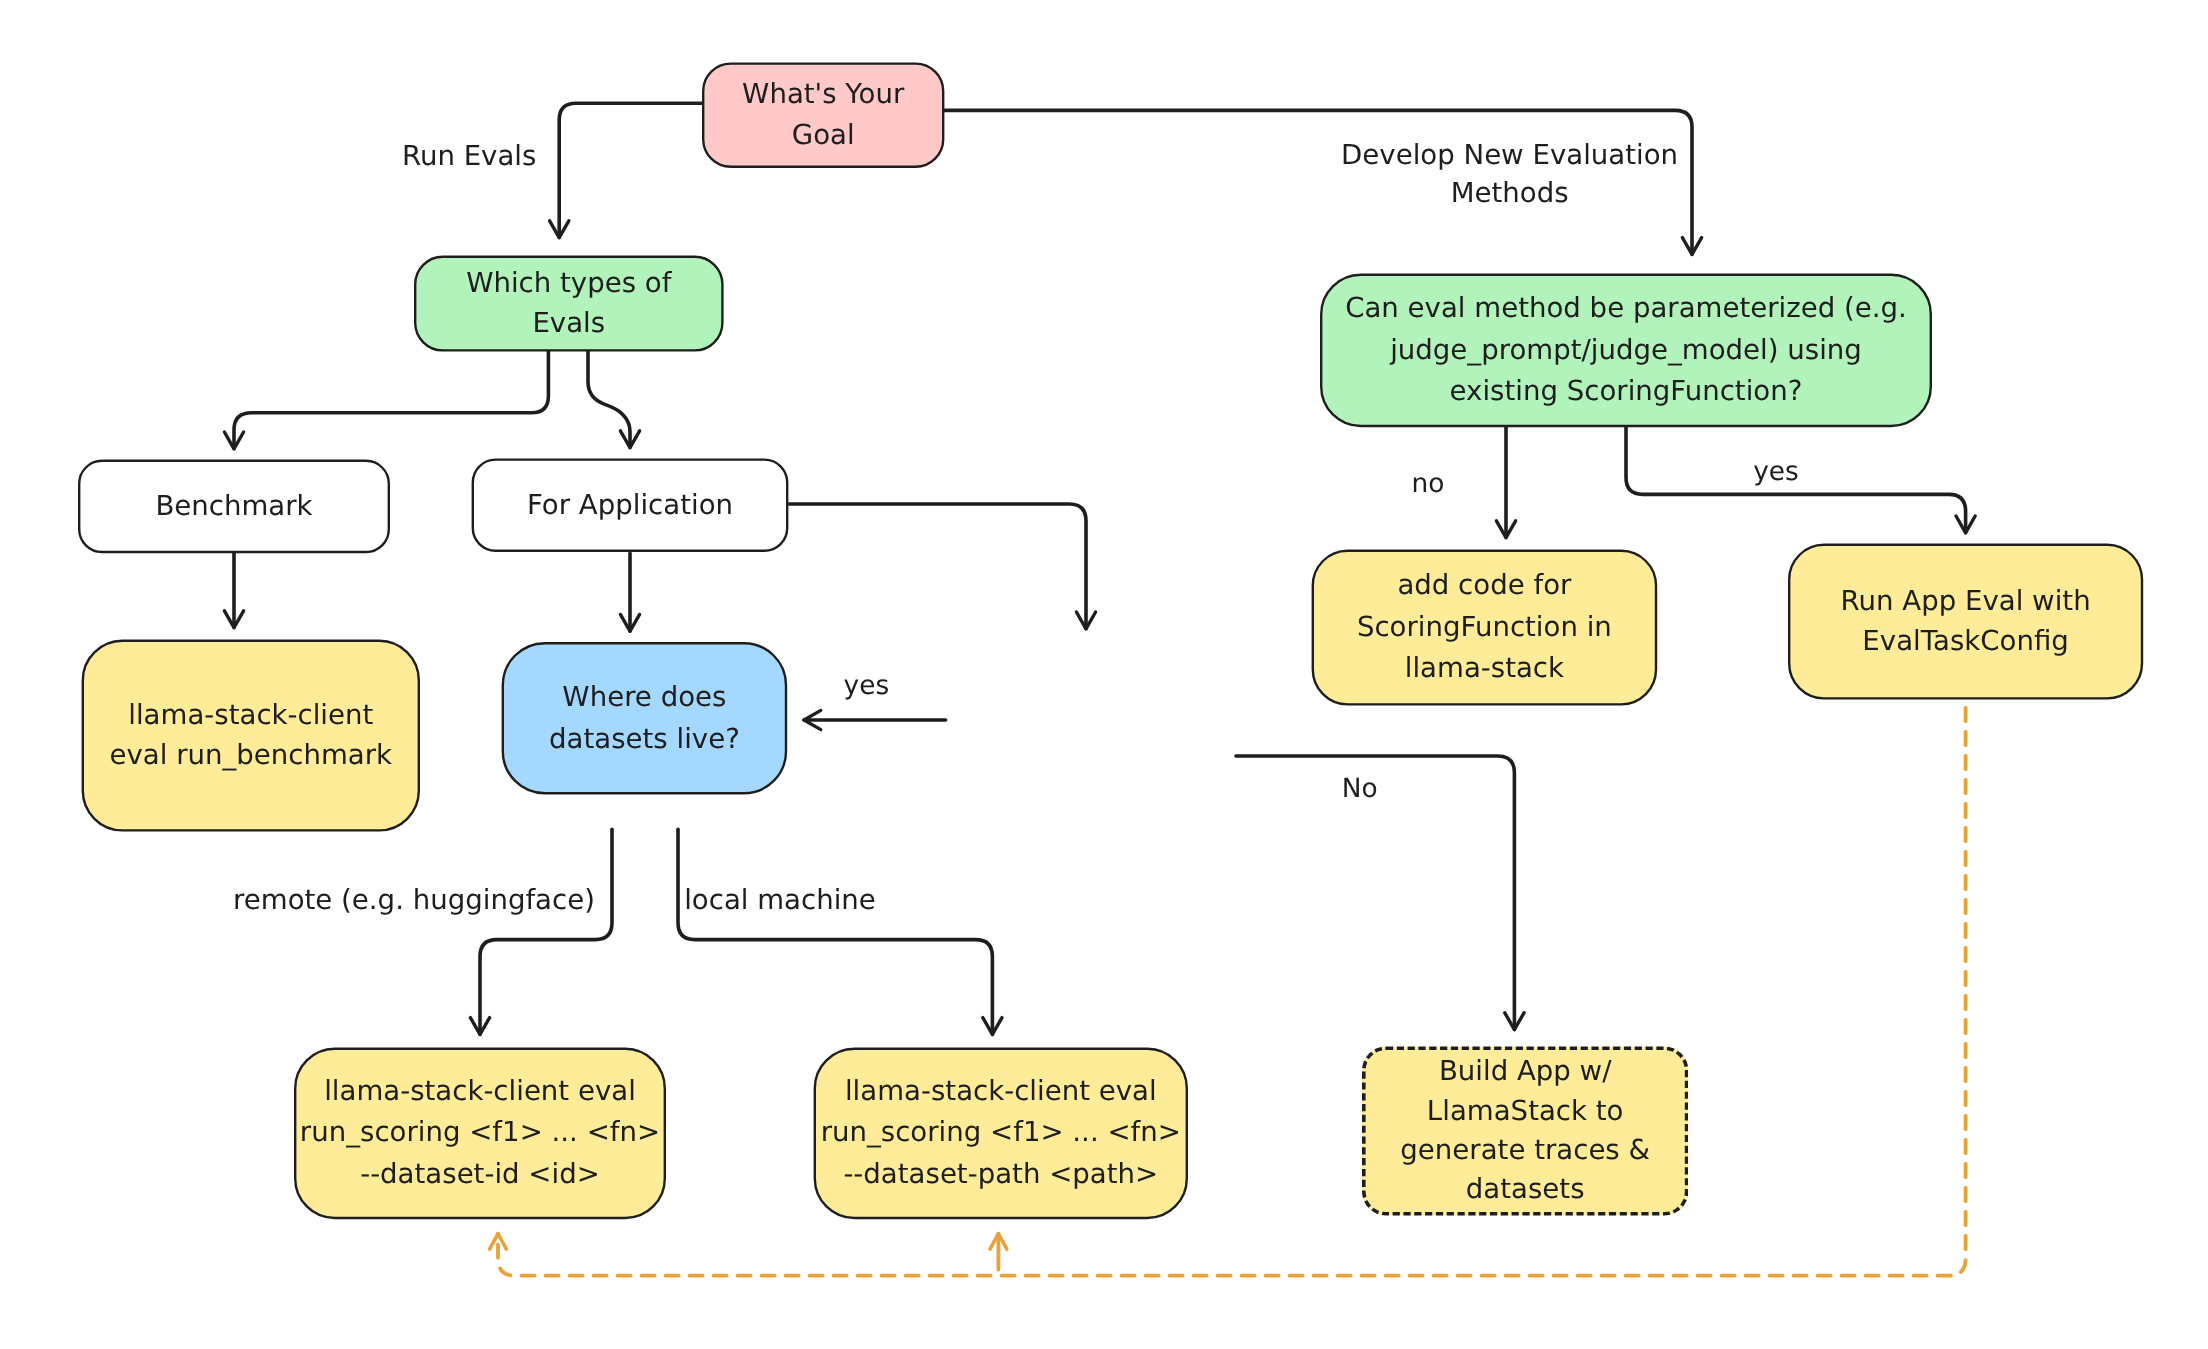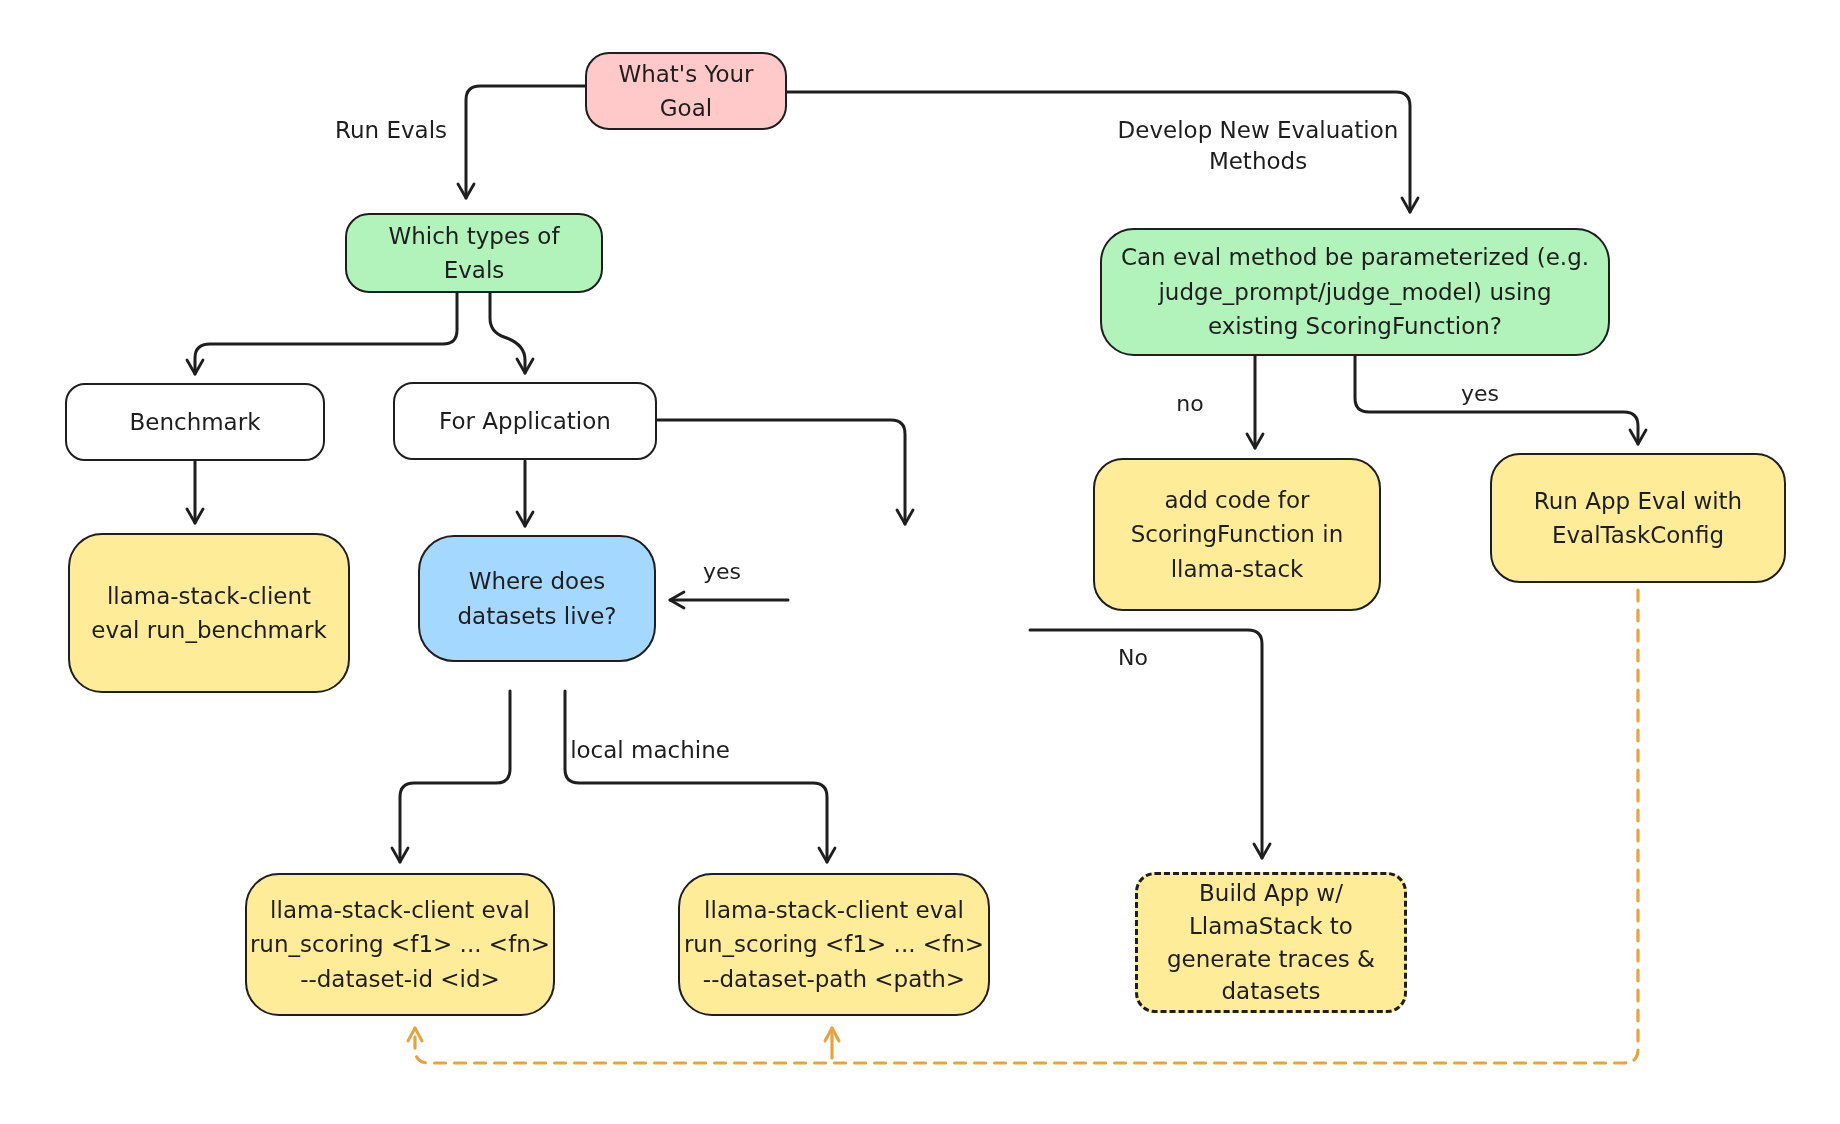--- a/index.html
+++ b/index.html
@@ -66,42 +66,42 @@
       <path d="M510,691 L510,769 Q510,783 496,783 L414,783 Q400,783 400,797 L400,862" marker-end="url(#ah-black)"></path>
       <path d="M565,691 L565,769 Q565,783 579,783 L813,783 Q827,783 827,797 L827,862" marker-end="url(#ah-black)"></path>
     </g>
 
     <g fill="none" stroke="#e8a33d" stroke-width="3.2" stroke-linecap="round" stroke-linejoin="round">
       <path stroke-dasharray="11 9" d="M1638,590 L1638,1049 Q1638,1063 1624,1063 L429,1063 Q415,1063 415,1049 L415,1028" marker-end="url(#ah-orange)"></path>
       <path d="M832,1058 L832,1028" marker-end="url(#ah-orange)"></path>
     </g>
   </svg>
 
-  <div class="node pink" style="left:585px;top:52px;width:202px;height:78px;border-radius:24px">What's Your
+  <div class="node pink" style="left:585px;top:52px;width:202px;height:88px;border-radius:24px">What's Your
 Goal</div>
 
   <div class="node green" style="left:345px;top:213px;width:258px;height:80px;border-radius:24px">Which types of
 Evals</div>
 
   <div class="node green" style="left:1100px;top:228px;width:510px;height:128px;border-radius:34px">Can eval method be parameterized (e.g.
 judge_prompt/judge_model) using
 existing ScoringFunction?</div>
 
   <div class="node" style="left:65px;top:383px;width:260px;height:78px;border-radius:20px">Benchmark</div>
 
   <div class="node" style="left:393px;top:382px;width:264px;height:78px;border-radius:20px">For Application</div>
 
   <div class="node yellow" style="left:68px;top:533px;width:282px;height:160px;border-radius:34px">llama-stack-client
 eval run_benchmark</div>
 
   <div class="node blue" style="left:418px;top:535px;width:238px;height:127px;border-radius:36px">Where does
 datasets live?</div>
 
 
-  <div class="node yellow" style="left:1093px;top:458px;width:288px;height:153px;border-radius:30px">add code for
+  <div class="node yellow" style="left:1093px;top:458px;width:288px;height:130px;border-radius:30px">add code for
 ScoringFunction in
 llama-stack</div>
 
   <div class="node yellow" style="left:1490px;top:453px;width:296px;height:130px;border-radius:30px">Run App Eval with
 EvalTaskConfig</div>
 
   <div class="node yellow" style="left:245px;top:873px;width:310px;height:143px;border-radius:34px">llama-stack-client eval
 run_scoring &lt;f1&gt; ... &lt;fn&gt;
 --dataset-id &lt;id&gt;</div>
 
@@ -120,16 +120,17 @@
 Methods</div>
 
   <div class="elabel small" style="left:1190px;top:404px">no</div>
 
   <div class="elabel small" style="left:1480px;top:394px">yes</div>
 
   <div class="elabel small" style="left:722px;top:572px">yes</div>
 
   <div class="elabel small" style="left:1133px;top:658px">No</div>
 
+  <div class="elabel" style="left:345px;top:751px">remote (e.g. huggingface)</div>
 
   <div class="elabel" style="left:650px;top:751px">local machine</div>
 
 </div>
 
 </body></html>

